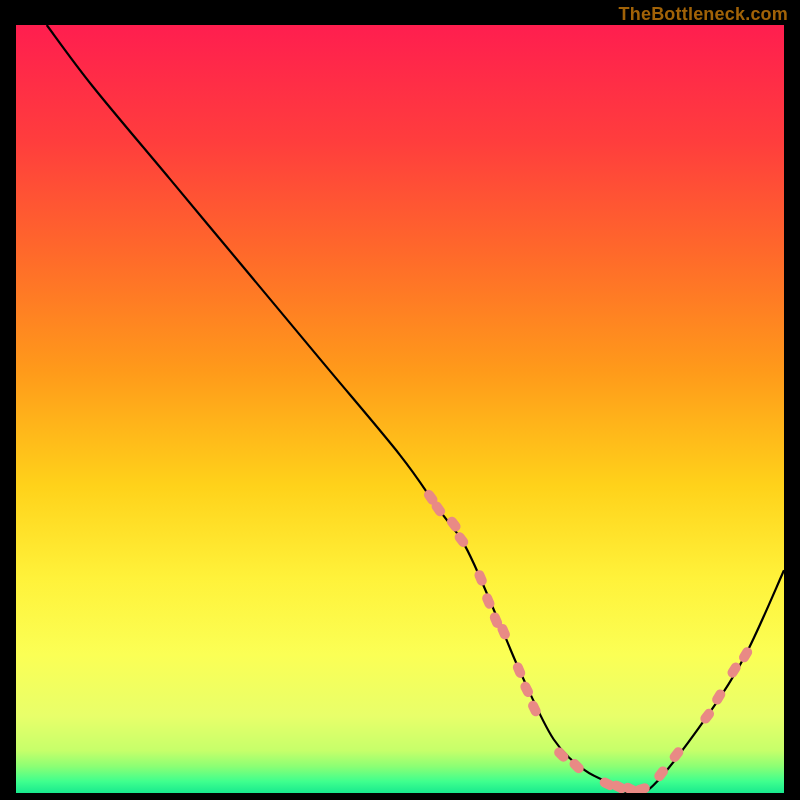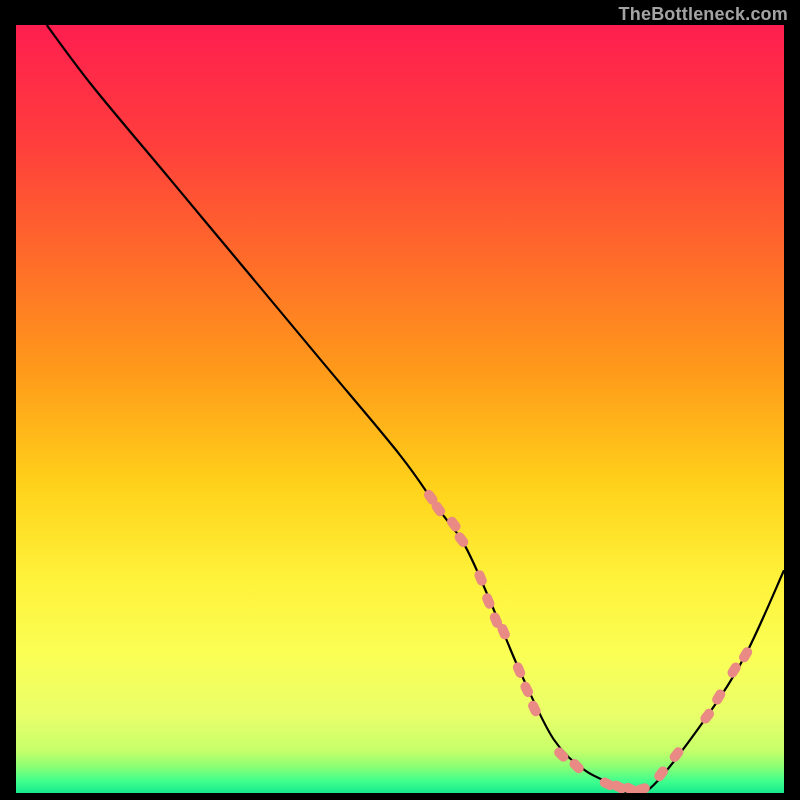--- a/index.html
+++ b/index.html
@@ -18,21 +18,21 @@
     height: 768px;
     background: #000;
   }
   .watermark {
     position: absolute;
     top: 4px;
     right: 12px;
     font-family: Arial, Helvetica, sans-serif;
     font-size: 18px;
     font-weight: 600;
-    color: #a3a3a3;
+    color: #a16207;
     letter-spacing: 0.2px;
   }
   svg {
     display: block;
   }
 </style>
 </head>
 <body>
 
 <div class="watermark">TheBottleneck.com</div>

